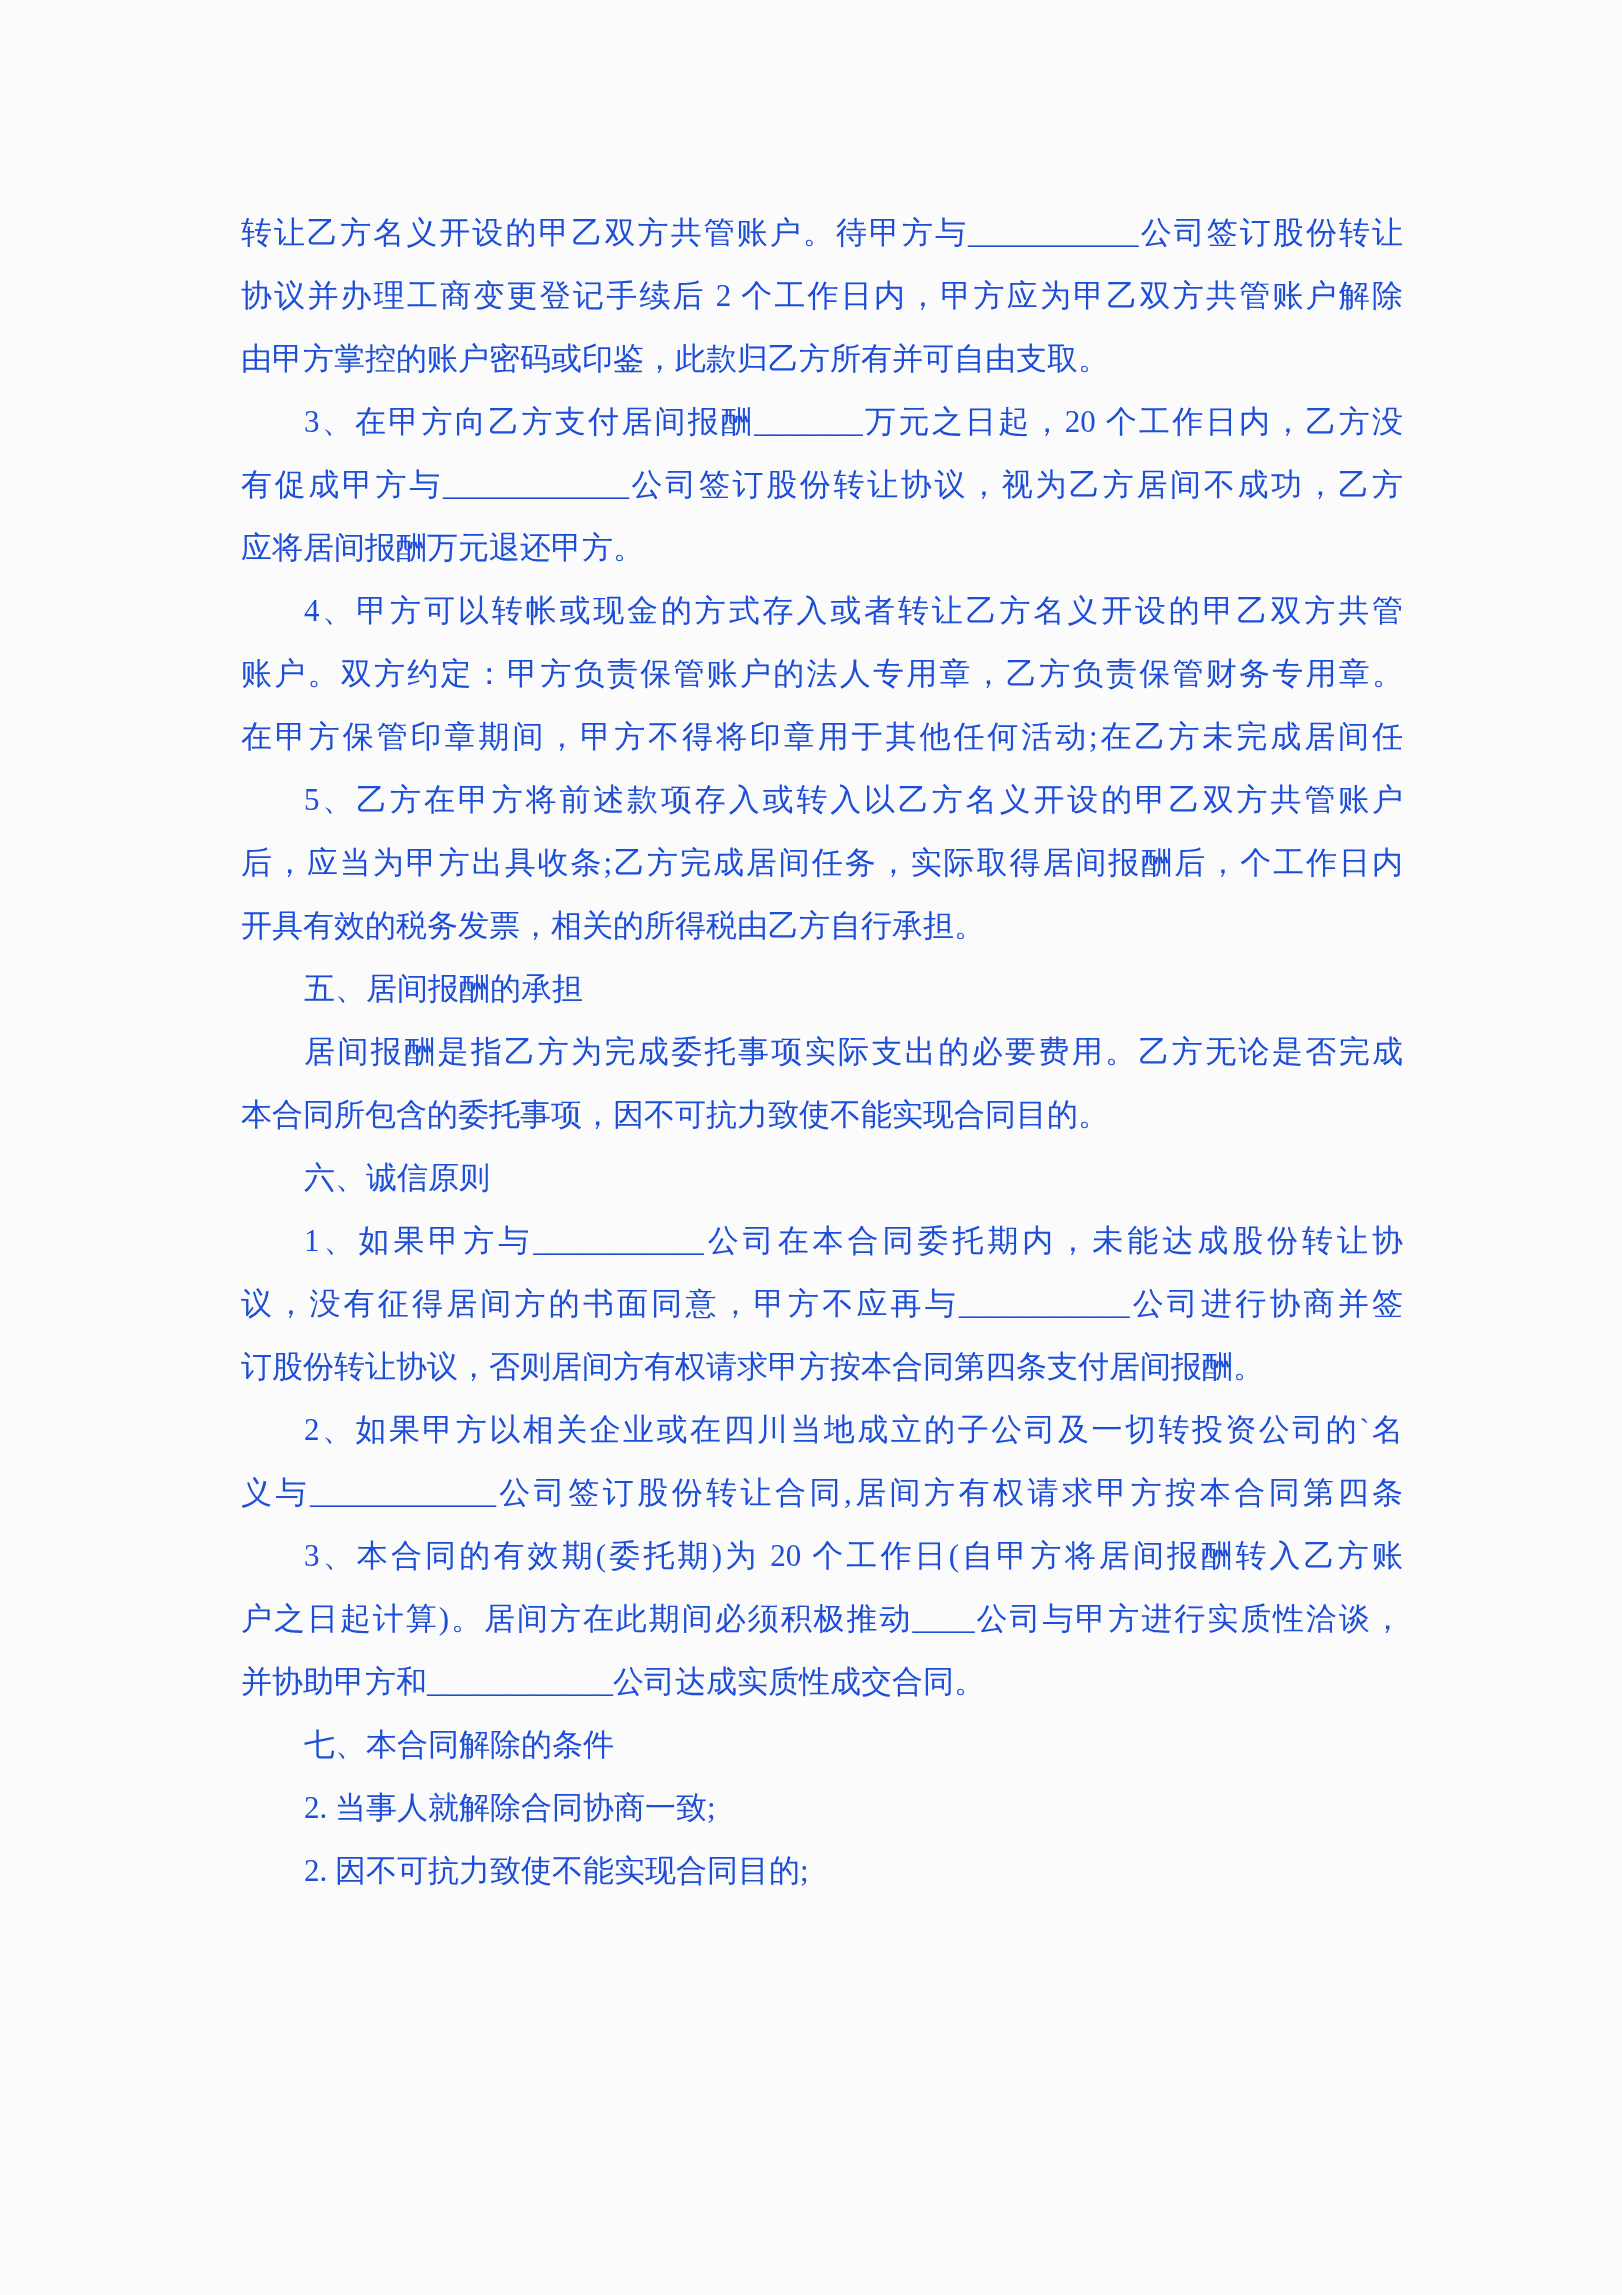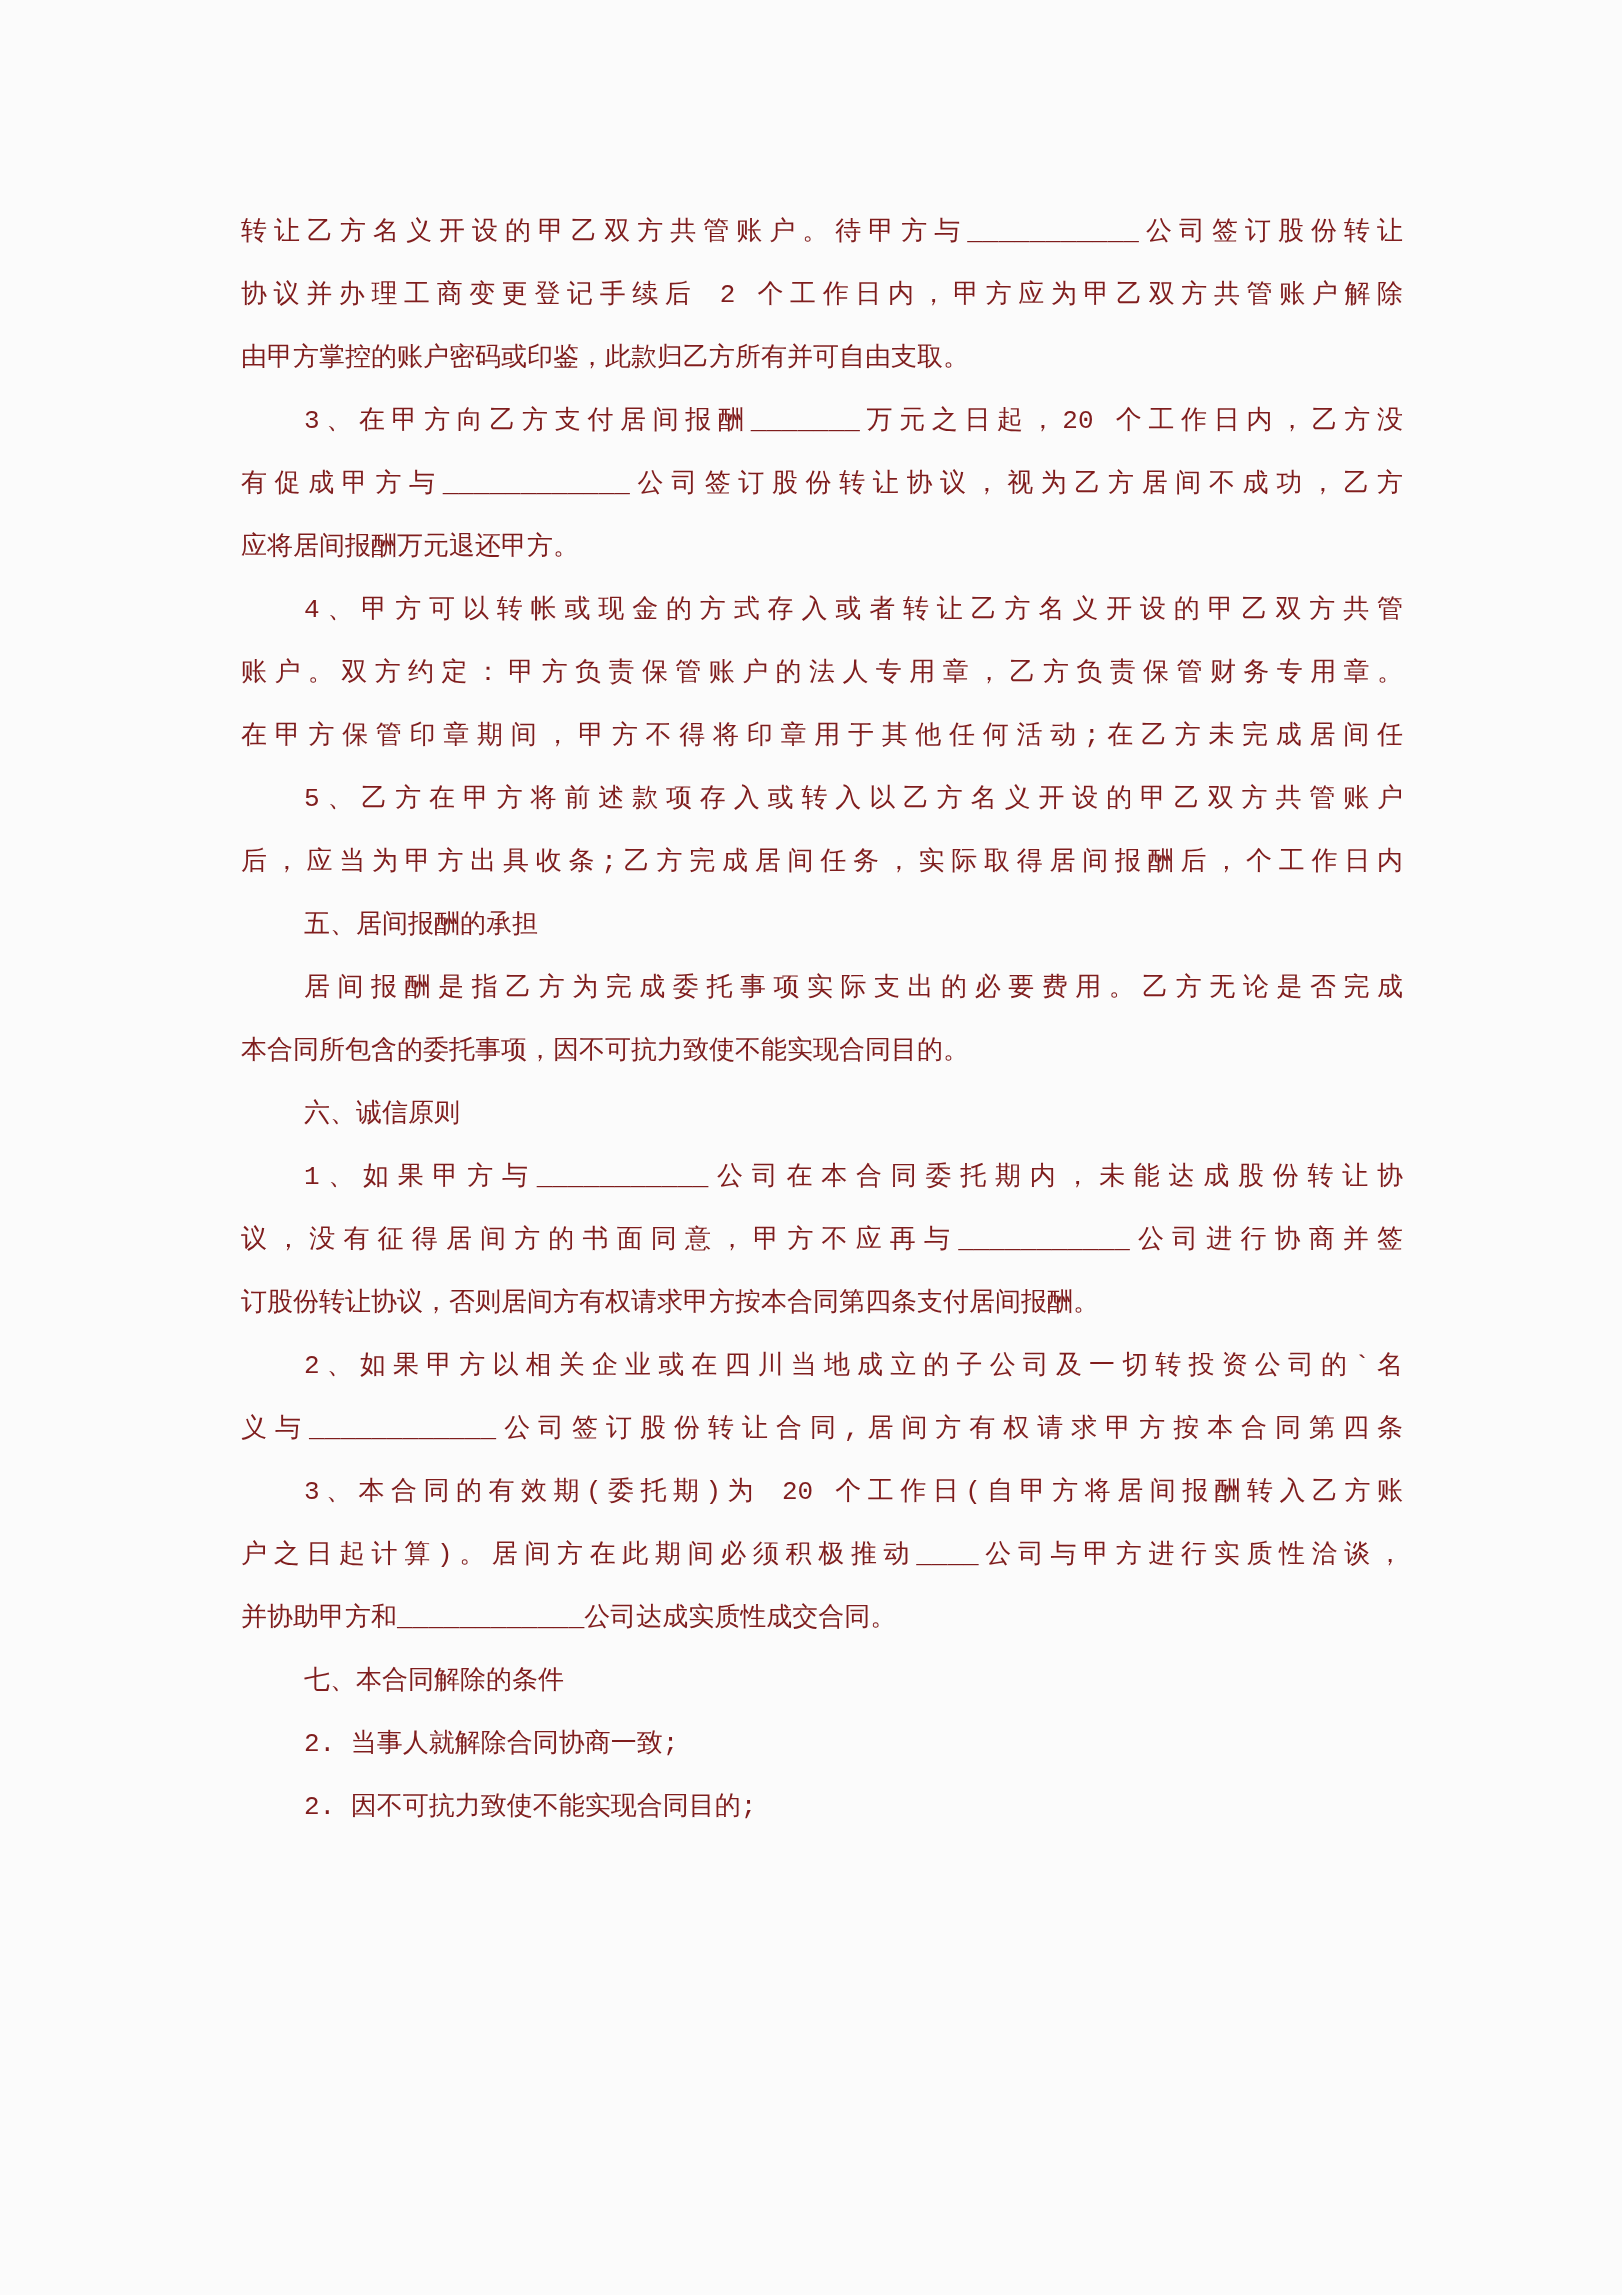--- a/index.html
+++ b/index.html
@@ -14,24 +14,24 @@
     height: 2295px;
     background: #fbfbfb;
     box-sizing: border-box;
     overflow: hidden;
   }
   .text-column {
     position: absolute;
     left: 241px;
     top: 201px;
     width: 1162px;
-    font-family: Liberation Mono, monospace;
-    font-size: 26px;
+    font-family: Liberation Serif, serif;
+    font-size: 31px;
     line-height: 63px;
-    color: #7f1d1d;
+    color: #1d4ed8;
     letter-spacing: 0;
   }
   .line {
     min-height: 63px;
     white-space: normal;
   }
   .line.indent {
     text-indent: 63px;
   }
   .line.stretch {
@@ -48,20 +48,21 @@
       <div class="line stretch">协议并办理工商变更登记手续后 2 个工作日内，甲方应为甲乙双方共管账户解除</div>
       <div class="line">由甲方掌控的账户密码或印鉴，此款归乙方所有并可自由支取。</div>
       <div class="line indent stretch">3、在甲方向乙方支付居间报酬_______万元之日起，20 个工作日内，乙方没</div>
       <div class="line stretch">有促成甲方与____________公司签订股份转让协议，视为乙方居间不成功，乙方</div>
       <div class="line">应将居间报酬万元退还甲方。</div>
       <div class="line indent stretch">4、甲方可以转帐或现金的方式存入或者转让乙方名义开设的甲乙双方共管</div>
       <div class="line stretch">账户。双方约定：甲方负责保管账户的法人专用章，乙方负责保管财务专用章。</div>
       <div class="line stretch">在甲方保管印章期间，甲方不得将印章用于其他任何活动;在乙方未完成居间任</div>
       <div class="line indent stretch">5、乙方在甲方将前述款项存入或转入以乙方名义开设的甲乙双方共管账户</div>
       <div class="line stretch">后，应当为甲方出具收条;乙方完成居间任务，实际取得居间报酬后，个工作日内</div>
+      <div class="line">开具有效的税务发票，相关的所得税由乙方自行承担。</div>
       <div class="line indent">五、居间报酬的承担</div>
       <div class="line indent stretch">居间报酬是指乙方为完成委托事项实际支出的必要费用。乙方无论是否完成</div>
       <div class="line">本合同所包含的委托事项，因不可抗力致使不能实现合同目的。</div>
       <div class="line indent">六、诚信原则</div>
       <div class="line indent stretch">1、如果甲方与___________公司在本合同委托期内，未能达成股份转让协</div>
       <div class="line stretch">议，没有征得居间方的书面同意，甲方不应再与___________公司进行协商并签</div>
       <div class="line">订股份转让协议，否则居间方有权请求甲方按本合同第四条支付居间报酬。</div>
       <div class="line indent stretch">2、如果甲方以相关企业或在四川当地成立的子公司及一切转投资公司的`名</div>
       <div class="line stretch">义与____________公司签订股份转让合同,居间方有权请求甲方按本合同第四条</div>
       <div class="line indent stretch">3、本合同的有效期(委托期)为 20 个工作日(自甲方将居间报酬转入乙方账</div>

